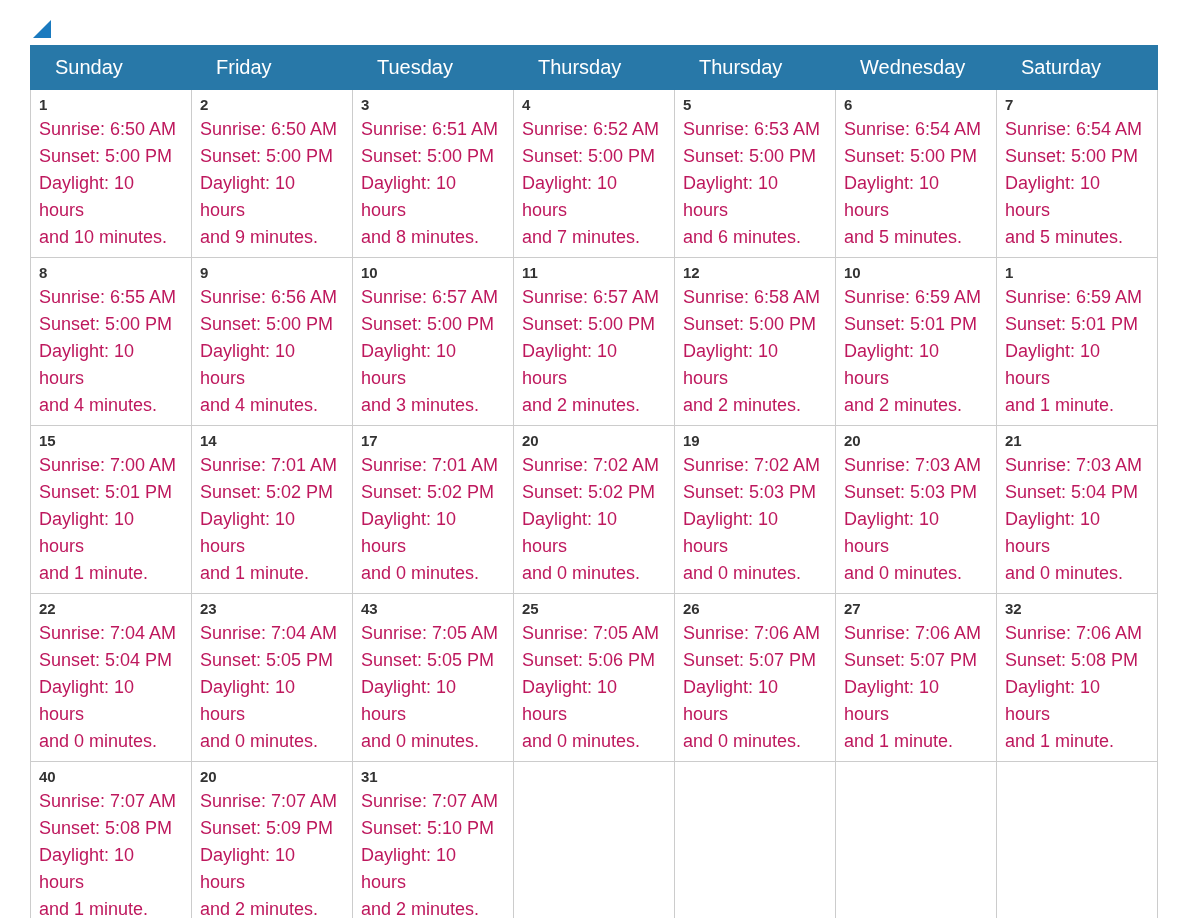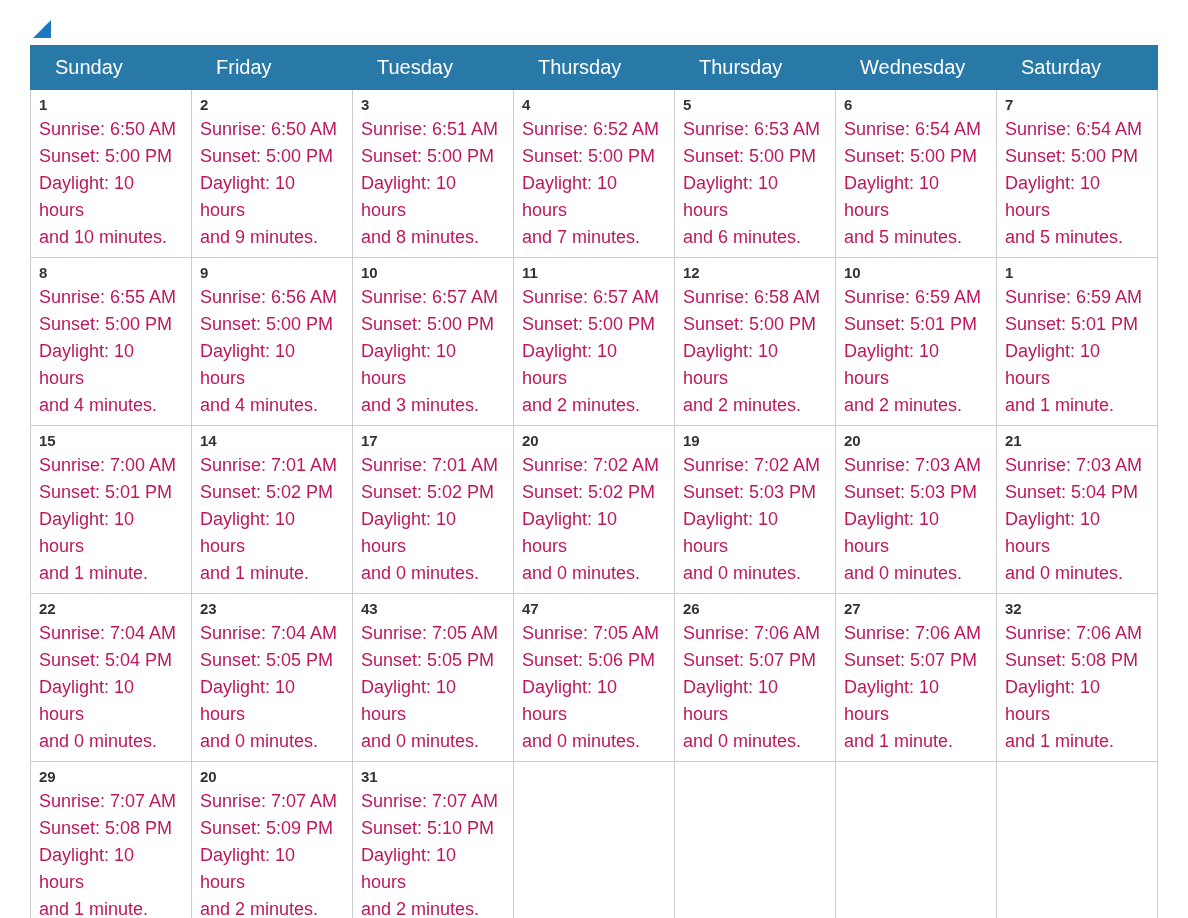--- a/index.html
+++ b/index.html
@@ -343,21 +343,21 @@
         <td>
         <span class="day-number">43</span>
         <div class="day-info">
           Sunrise: 7:05 AM<br>
           Sunset: 5:05 PM<br>
           Daylight: 10 hours<br>
           and 0 minutes.
         </div>
       </td>
         <td>
-        <span class="day-number">47</span>
+        <span class="day-number">25</span>
         <div class="day-info">
           Sunrise: 7:05 AM<br>
           Sunset: 5:06 PM<br>
           Daylight: 10 hours<br>
           and 0 minutes.
         </div>
       </td>
         <td>
         <span class="day-number">26</span>
         <div class="day-info">
@@ -381,21 +381,21 @@
         <div class="day-info">
           Sunrise: 7:06 AM<br>
           Sunset: 5:08 PM<br>
           Daylight: 10 hours<br>
           and 1 minute.
         </div>
       </td>
       </tr>
       <tr>
         <td>
-        <span class="day-number">29</span>
+        <span class="day-number">40</span>
         <div class="day-info">
           Sunrise: 7:07 AM<br>
           Sunset: 5:08 PM<br>
           Daylight: 10 hours<br>
           and 1 minute.
         </div>
       </td>
         <td>
         <span class="day-number">20</span>
         <div class="day-info">

